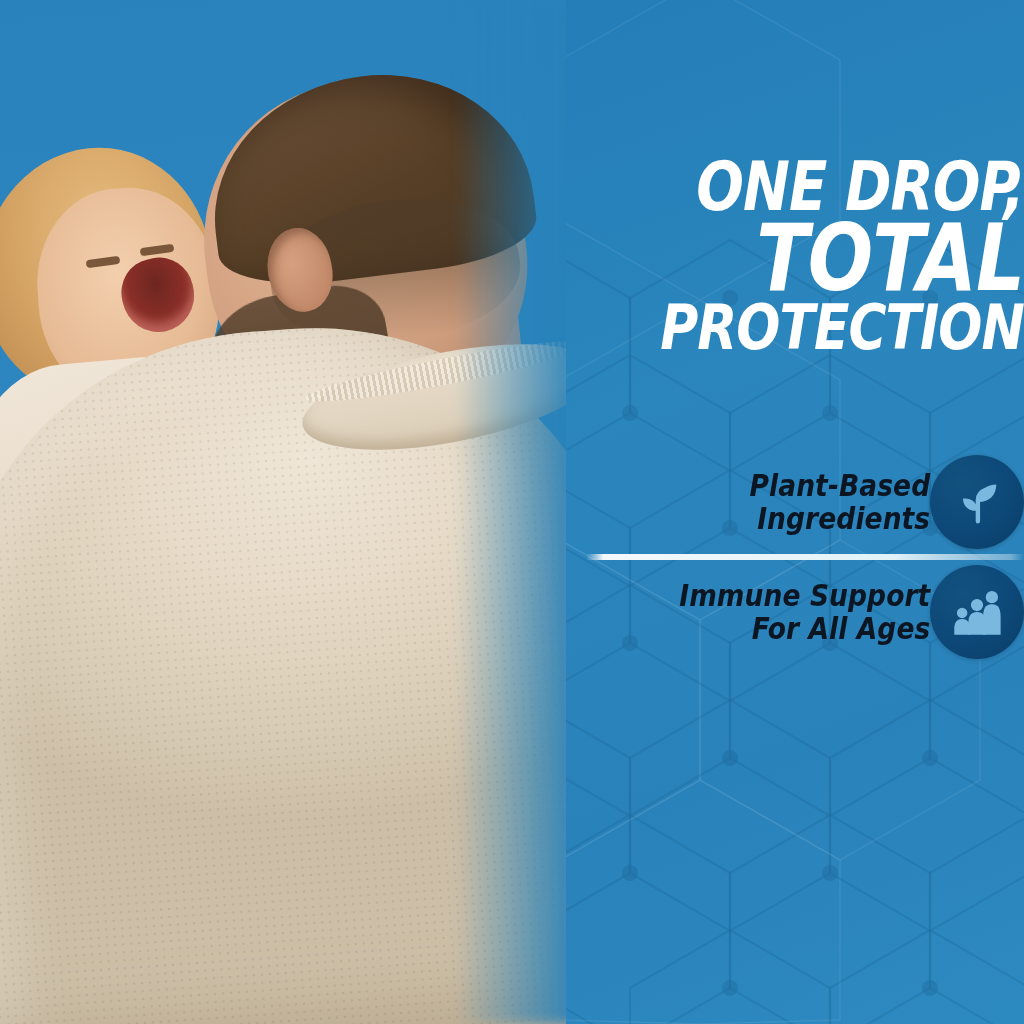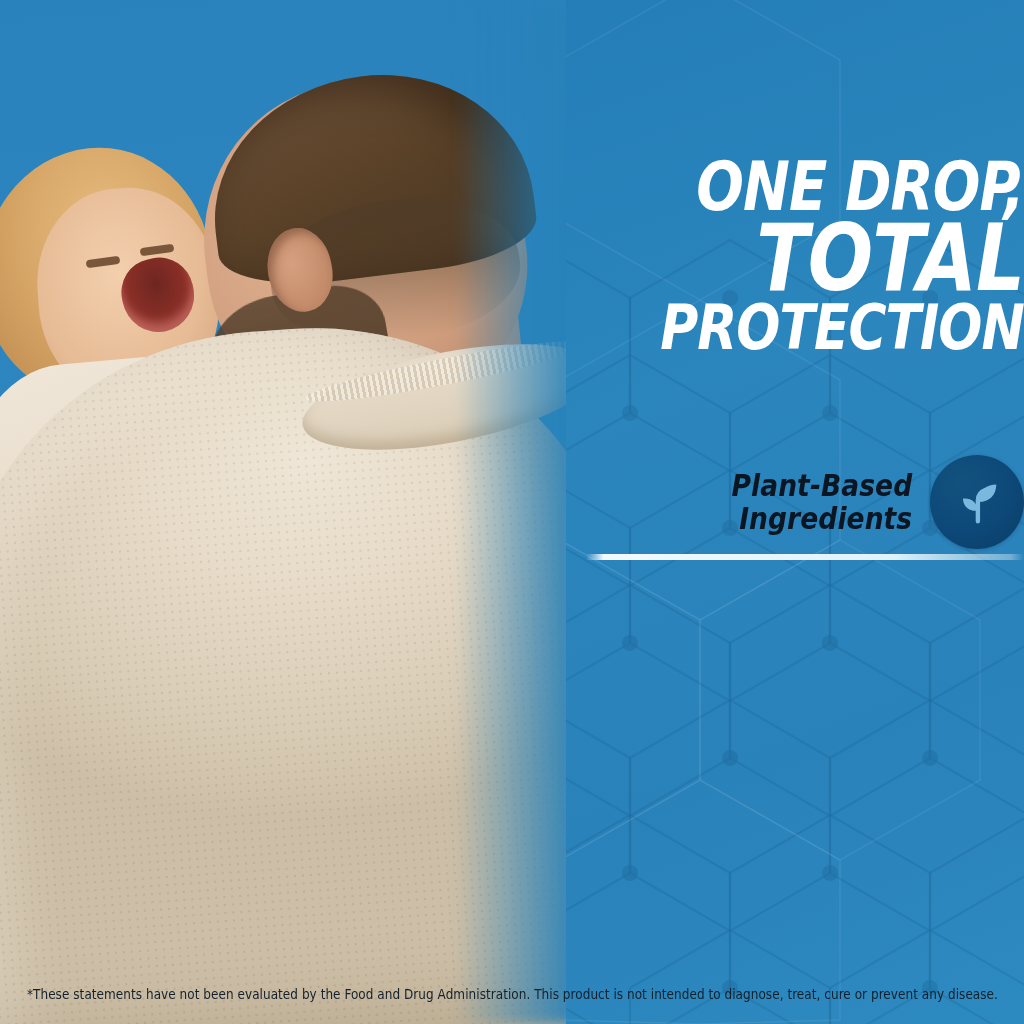--- a/index.html
+++ b/index.html
@@ -167,21 +167,21 @@
     line-height:.89;
     transform:scaleX(.93);transform-origin:100% 0;
   }
   .h-l1{display:block;font-size:67px;}
   .h-l2{display:block;font-size:92px;}
   .h-l3{display:block;font-size:62px;}
 
   .features{position:absolute;left:0;top:450px;width:440px;}
   .feature{
     display:flex;align-items:center;justify-content:flex-end;
-    gap:18px;height:104px;
+    height:104px;
   }
   .feature-label{
     text-align:right;color:#0b1622;
     font-family:"Liberation Sans Narrow","DejaVu Sans Condensed","Liberation Sans",sans-serif;
     font-weight:700;font-size:31px;line-height:1.05;letter-spacing:.1px;
     transform:scaleX(.95);transform-origin:100% 50%;
     white-space:pre-line;
   }
   .feature-icon{
     flex:0 0 auto;width:94px;height:94px;border-radius:50%;
@@ -321,21 +321,34 @@
             <path d="M32 40 C32 32 25 27 16 28 C16 37 23 43 32 42 Z" fill="#7ab8e0"></path>
           </svg>
         </div>
       </div>
 
       <div class="divider"></div>
 
 
       <div class="divider"></div>
 
+      <div class="feature">
+        <div class="feature-label">Immune Support
+For All Ages</div>
+        <div class="feature-icon">
+          <svg viewBox="0 0 64 64" width="56" height="56" aria-hidden="true">
+            <g fill="#7ab8e0">
+              <circle cx="15" cy="33" r="6"></circle>
+              <path d="M15 40 C8 40 6 45 6 52 L6 58 L24 58 L24 52 C24 45 22 40 15 40 Z"></path>
+              <circle cx="32" cy="24" r="7"></circle>
+              <path d="M32 32 C24 32 22 38 22 46 L22 58 L42 58 L42 46 C42 38 40 32 32 32 Z"></path>
+              <circle cx="49" cy="15" r="7"></circle>
+              <path d="M49 23 C41 23 39 29 39 38 L39 58 L59 58 L59 38 C59 29 57 23 49 23 Z"></path>
+            </g>
+          </svg>
+        </div>
+      </div>
 
     </div>
   </div>
 
-  <div class="footer">
-    <div class="footer-text">*These statements have not been evaluated by the Food and Drug Administration. This product is not intended to diagnose, treat, cure or prevent any disease.</div>
-  </div>
 
 </div>
 
 </body></html>

